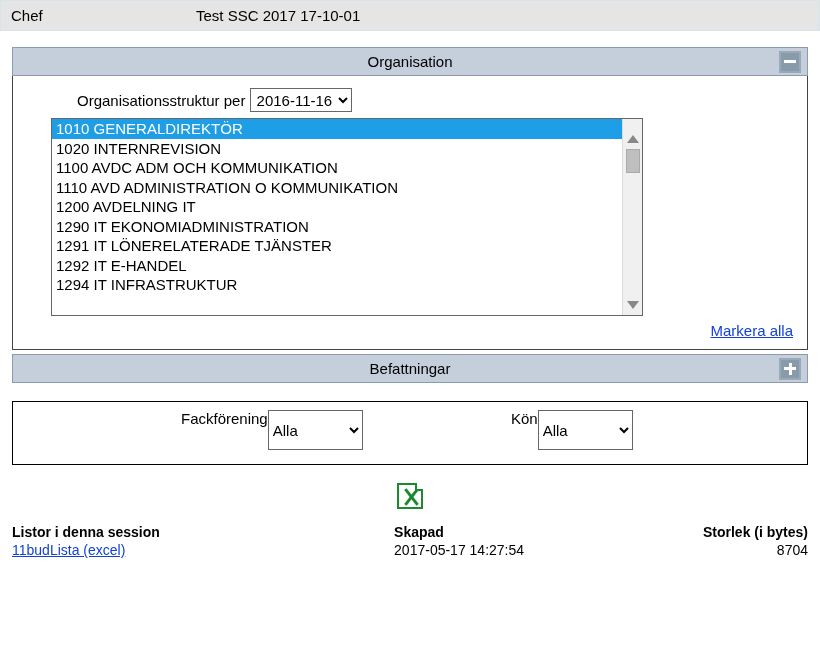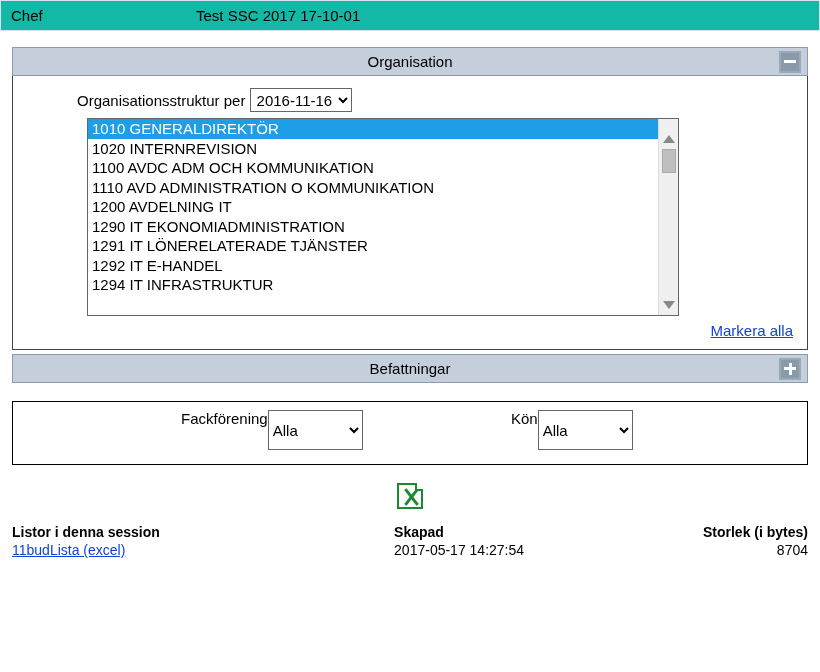--- a/index.html
+++ b/index.html
@@ -6,21 +6,21 @@
     body {
       margin: 0;
       padding: 0;
       font-family: Verdana, Arial, sans-serif;
       font-size: 14px;
       background: #fff;
       color: #000;
       width: 820px;
     }
     .header-bar {
-      background: #14b8a6;
+      background: #e5e5e5;
       padding: 6px 10px;
       display: flex;
       border: 1px solid #d9e3ec;
     }
     .header-label {
       width: 185px;
       font-size: 15px;
     }
     .header-value {
       font-size: 15px;
@@ -72,21 +72,21 @@
       font-size: 15px;
     }
     .date-select {
       font-size: 15px;
       border: 1px solid #666;
       background: #fff;
       padding: 0 2px;
       height: 24px;
     }
     .listbox-wrap {
-      margin-left: 60px;
+      margin-left: 24px;
       position: relative;
       border: 1px solid #666;
       width: 592px;
       height: 198px;
       display: flex;
       overflow: hidden;
     }
     .listbox-items {
       flex: 1;
       overflow: hidden;

